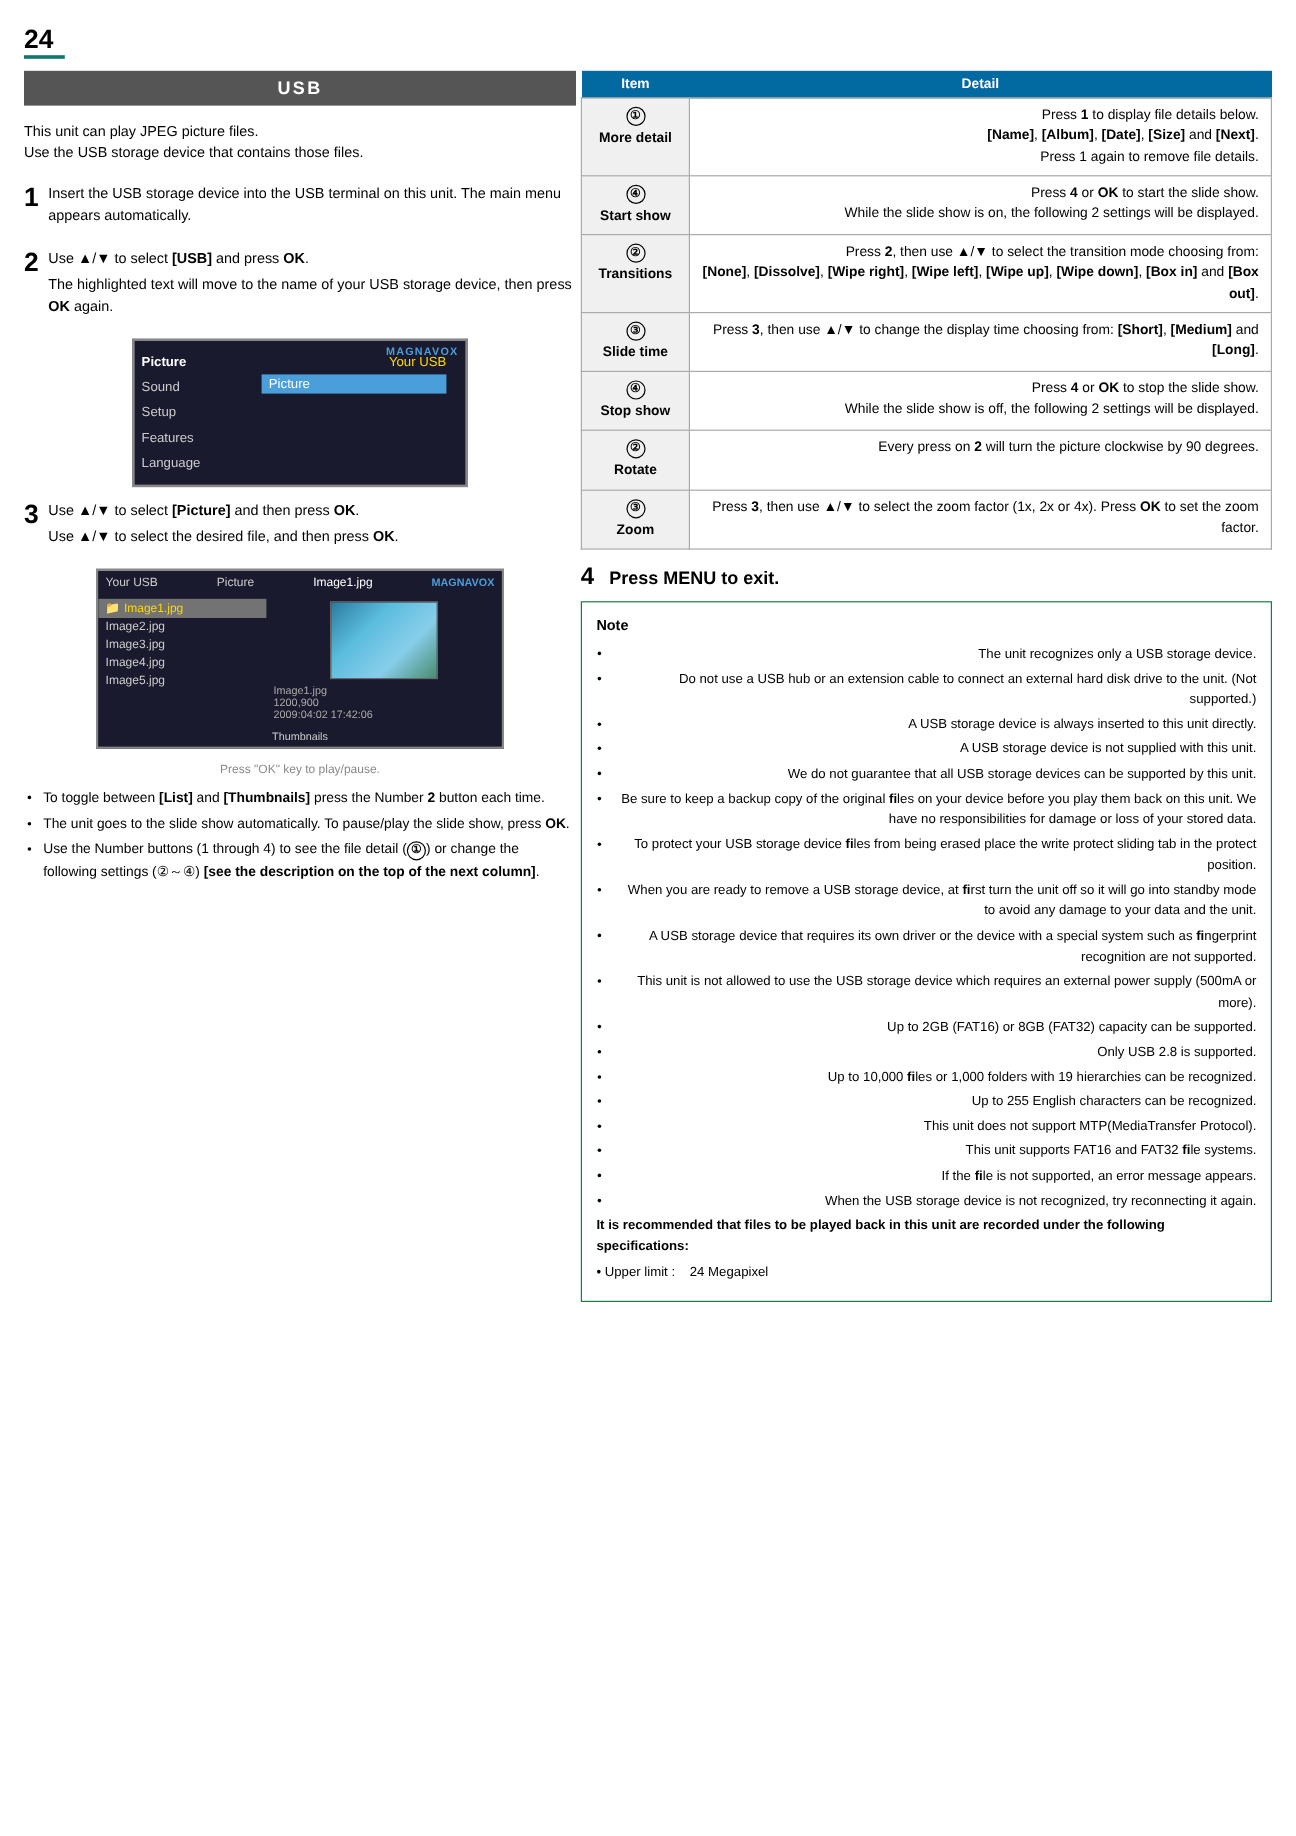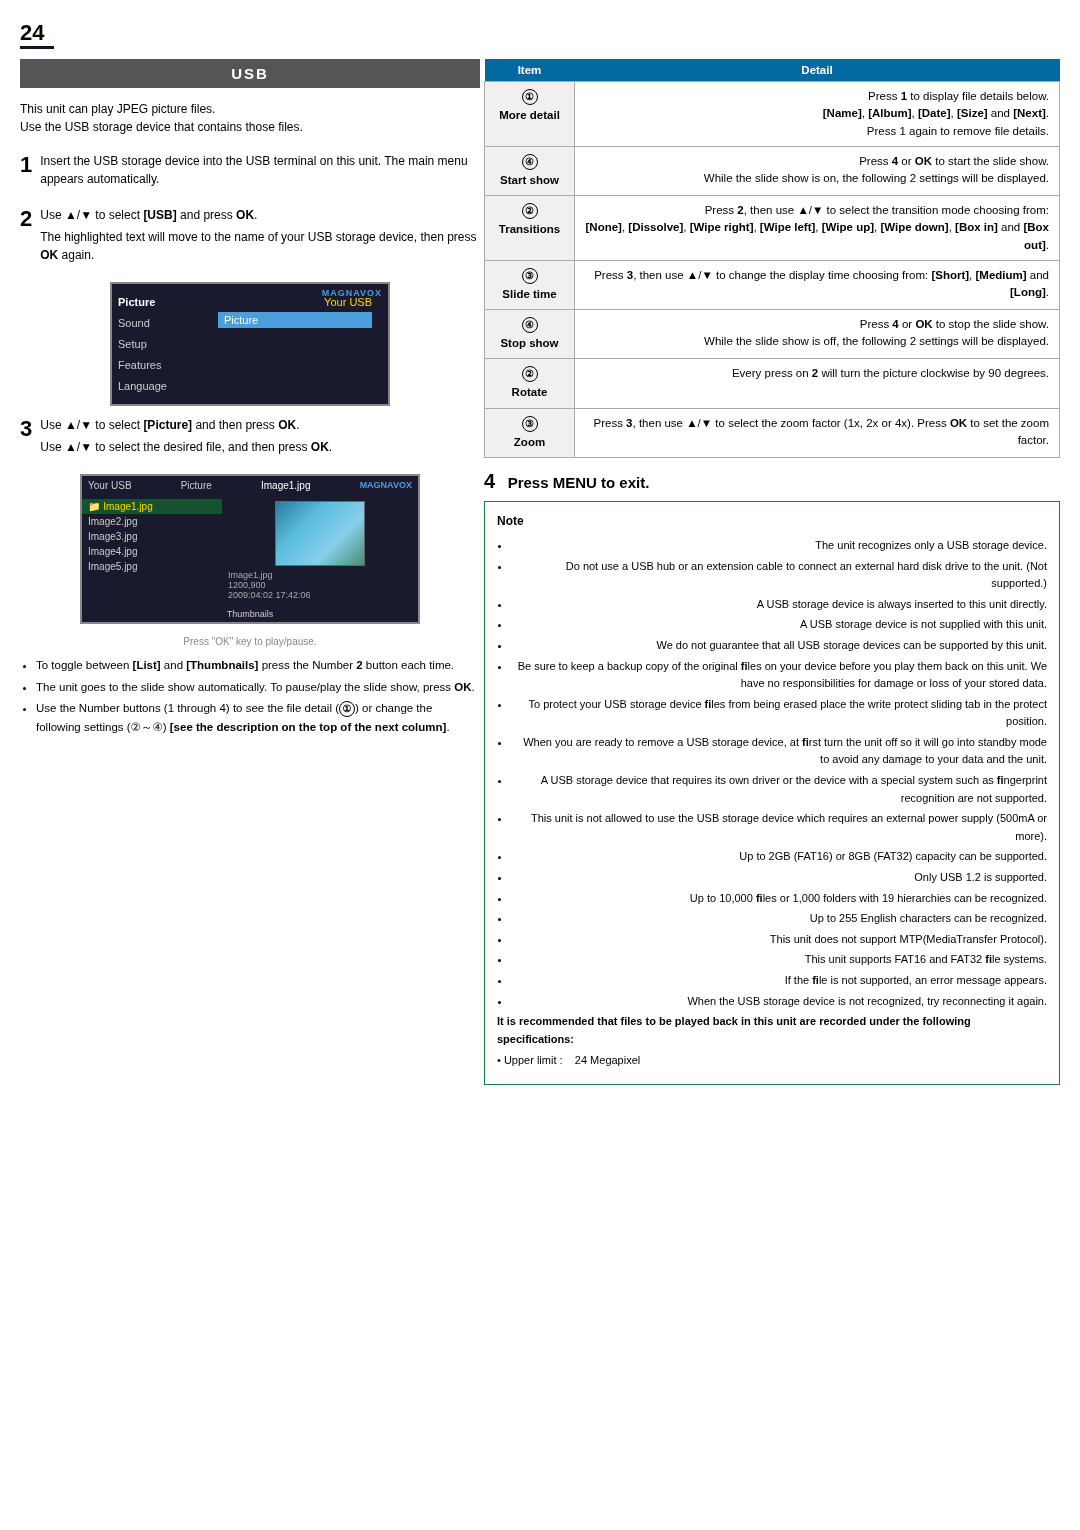--- a/index.html
+++ b/index.html
@@ -20,21 +20,21 @@
     .left-col {
       width: 460px;
       flex-shrink: 0;
     }
     .right-col {
       flex: 1;
     }
     .page-number {
       font-size: 22px;
       font-weight: bold;
-      border-bottom: 3px solid #0f172a;
+      border-bottom: 3px solid #0f766e;
       display: inline-block;
       padding-right: 10px;
       margin-bottom: 10px;
     }
     .usb-header {
       background: #555;
       color: #fff;
       text-align: center;
       font-size: 15px;
       font-weight: bold;
@@ -143,21 +143,21 @@
       width: 140px;
       padding: 4px 0;
     }
     .file-item {
       padding: 2px 6px;
       font-size: 10px;
       color: #ccc;
       cursor: pointer;
     }
     .file-item.active {
-      background: #14532d;
+      background: #737373;
       color: #fff;
     }
     .file-item.folder {
       color: #ffd700;
     }
     .file-preview-area {
       flex: 1;
       display: flex;
       flex-direction: column;
       align-items: center;
@@ -475,21 +475,21 @@
           <li>Do not use a USB hub or an extension cable to connect an external hard disk drive to the unit. (Not supported.)</li>
           <li>A USB storage device is always inserted to this unit directly.</li>
           <li>A USB storage device is not supplied with this unit.</li>
           <li>We do not guarantee that all USB storage devices can be supported by this unit.</li>
           <li>Be sure to keep a backup copy of the original <strong>fi</strong>les on your device before you play them back on this unit. We have no responsibilities for damage or loss of your stored data.</li>
           <li>To protect your USB storage device <strong>fi</strong>les from being erased place the write protect sliding tab in the protect position.</li>
           <li>When you are ready to remove a USB storage device, at <strong>fi</strong>rst turn the unit off so it will go into standby mode to avoid any damage to your data and the unit.</li>
           <li>A USB storage device that requires its own driver or the device with a special system such as <strong>fi</strong>ngerprint recognition are not supported.</li>
           <li>This unit is not allowed to use the USB storage device which requires an external power supply (500mA or more).</li>
           <li>Up to 2GB (FAT16) or 8GB (FAT32) capacity can be supported.</li>
-          <li>Only USB 1.2 is supported.</li>
+          <li>Only USB 2.8 is supported.</li>
           <li>Up to 10,000 <strong>fi</strong>les or 1,000 folders with 19 hierarchies can be recognized.</li>
           <li>Up to 255 English characters can be recognized.</li>
           <li>This unit does not support MTP(MediaTransfer Protocol).</li>
           <li>This unit supports FAT16 and FAT32 <strong>fi</strong>le systems.</li>
           <li>If the <strong>fi</strong>le is not supported, an error message appears.</li>
           <li>When the USB storage device is not recognized, try reconnecting it again.</li>
         </ul>
         <p class="bold-spec"><strong>It is recommended that files to be played back in this unit are recorded under the following specifications:</strong></p>
         <p>• Upper limit :&nbsp;&nbsp;&nbsp;&nbsp;24 Megapixel</p>
       </div>

